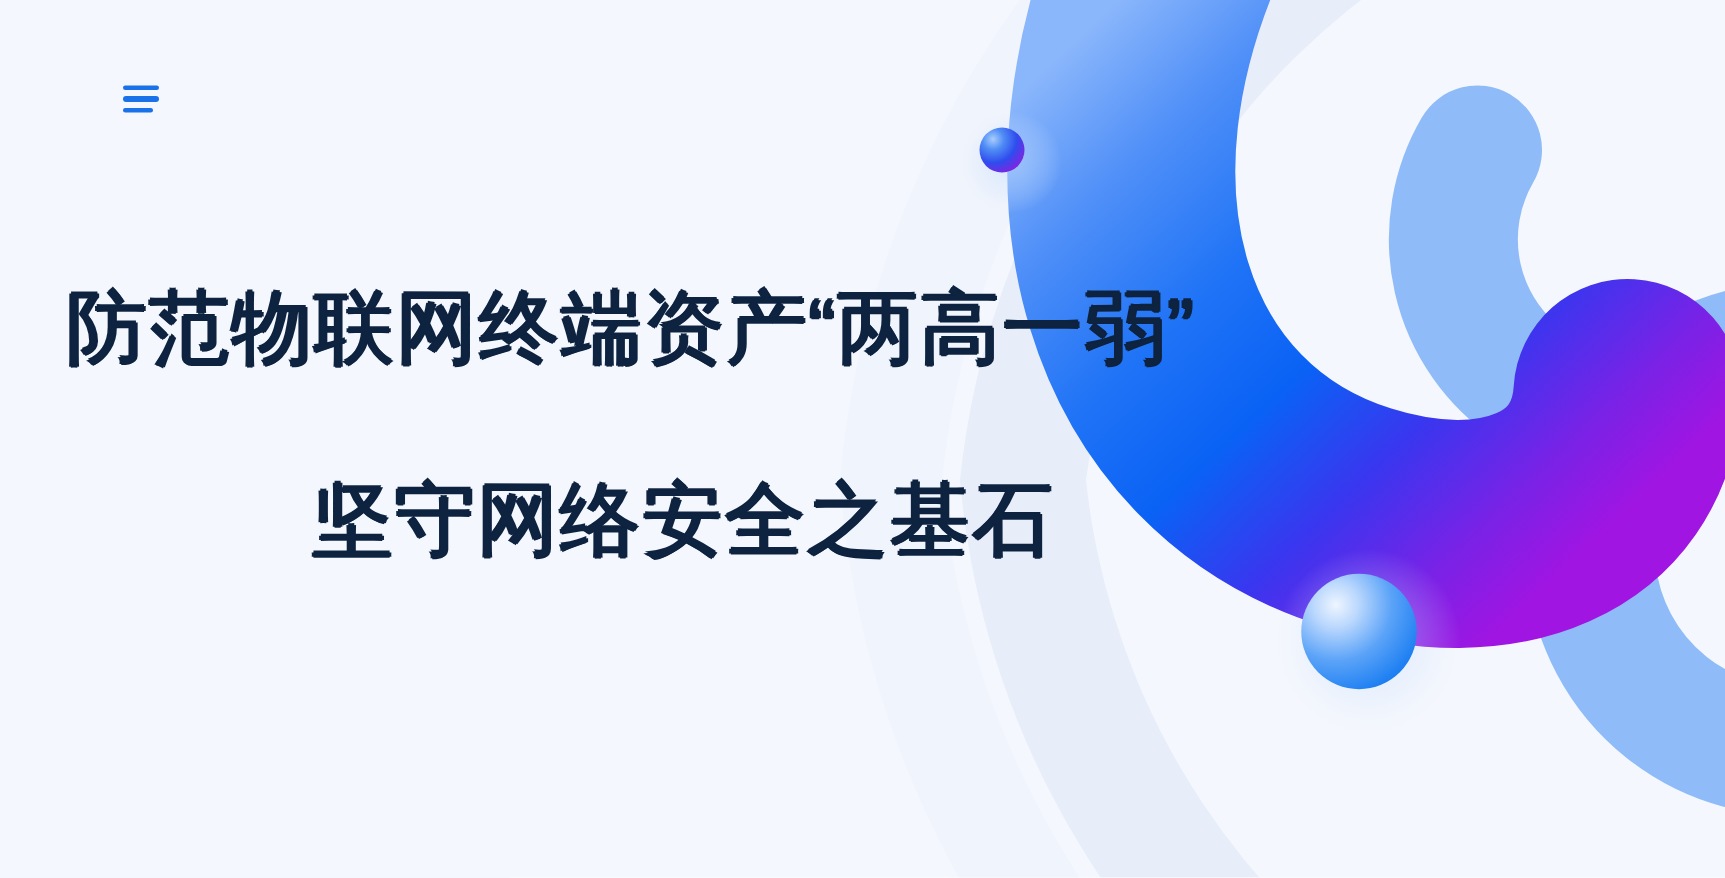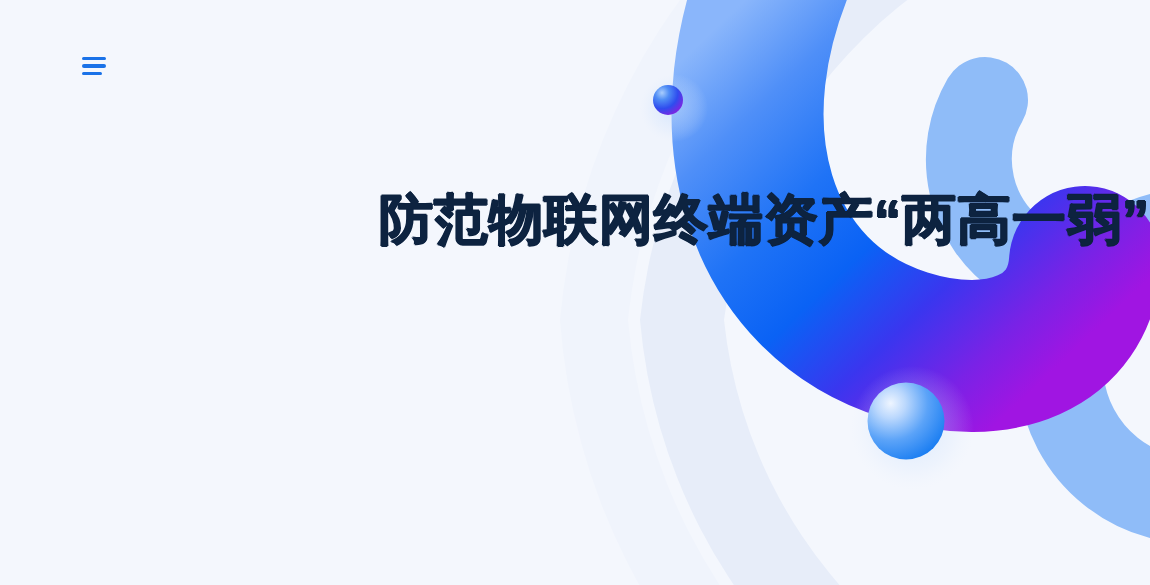--- a/index.html
+++ b/index.html
@@ -60,31 +60,30 @@
 
   
   #headline {
     position: absolute;
     left: 0;
     top: 186px;
     width: 1150px;
   }
   .headline-line {
     color: #0d2340;
-    font-weight: 700;
+    font-weight: 400;
     font-size: 54px;
     line-height: 66px;
     letter-spacing: 1px;
     white-space: nowrap;
     text-shadow:
        1.1px 0 0 #0d2340,
       -1.1px 0 0 #0d2340,
        0 1.1px 0 #0d2340,
        0 -1.1px 0 #0d2340;
-    text-align: right;
   }
   #headline-line-1 {
     padding-left: 44px;
   }
   #headline-line-2 {
     padding-left: 208px;
     margin-top: 62px;
   }
 </style>
 </head>
@@ -173,15 +172,16 @@
   </svg>
 
   <button id="menu-button" aria-label="menu">
     <span class="bar b1"></span>
     <span class="bar b2"></span>
     <span class="bar b3"></span>
   </button>
 
   <div id="headline">
     <div id="headline-line-1" class="headline-line">防范物联网终端资产“两高一弱”</div>
+    <div id="headline-line-2" class="headline-line">坚守网络安全之基石</div>
   </div>
 
 </div>
 
 </body></html>

